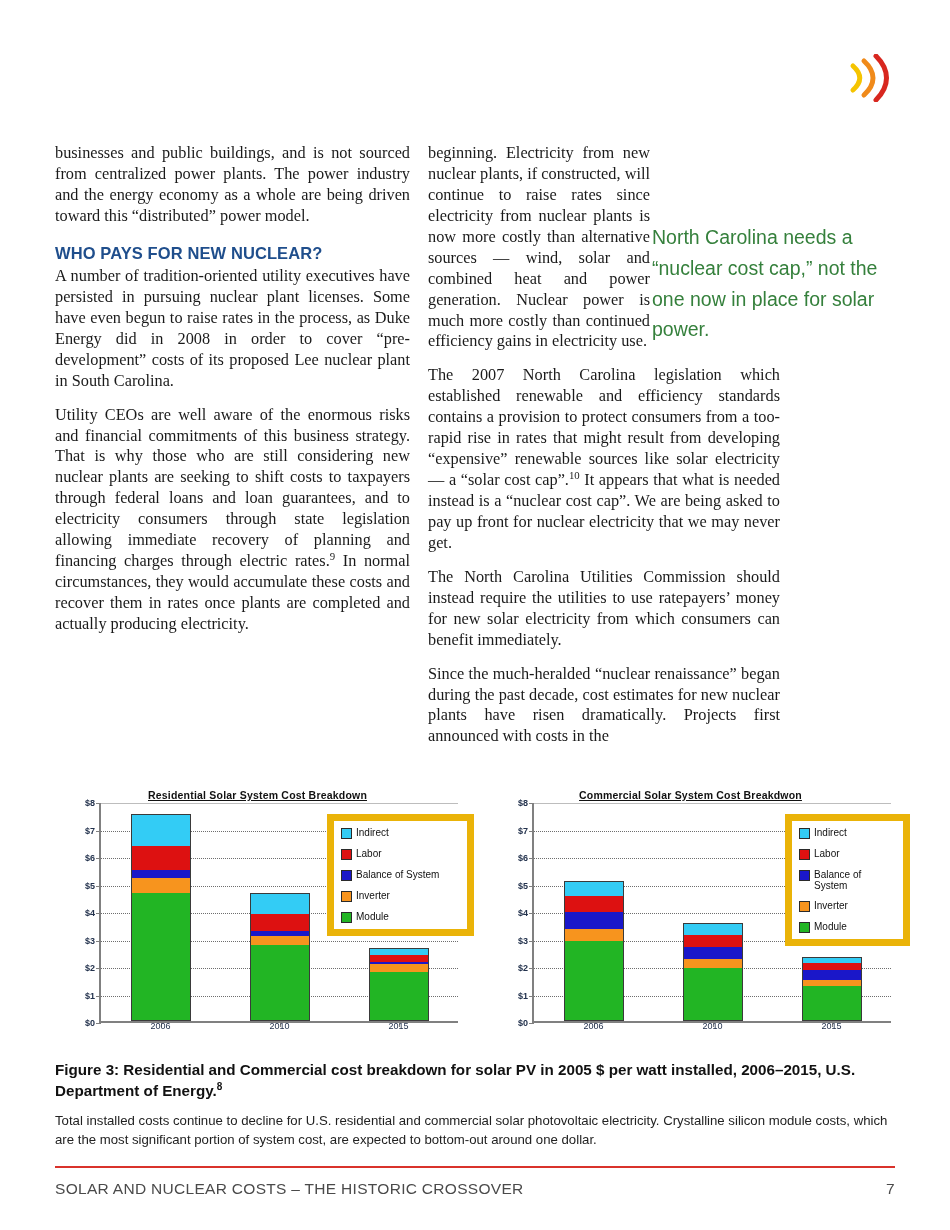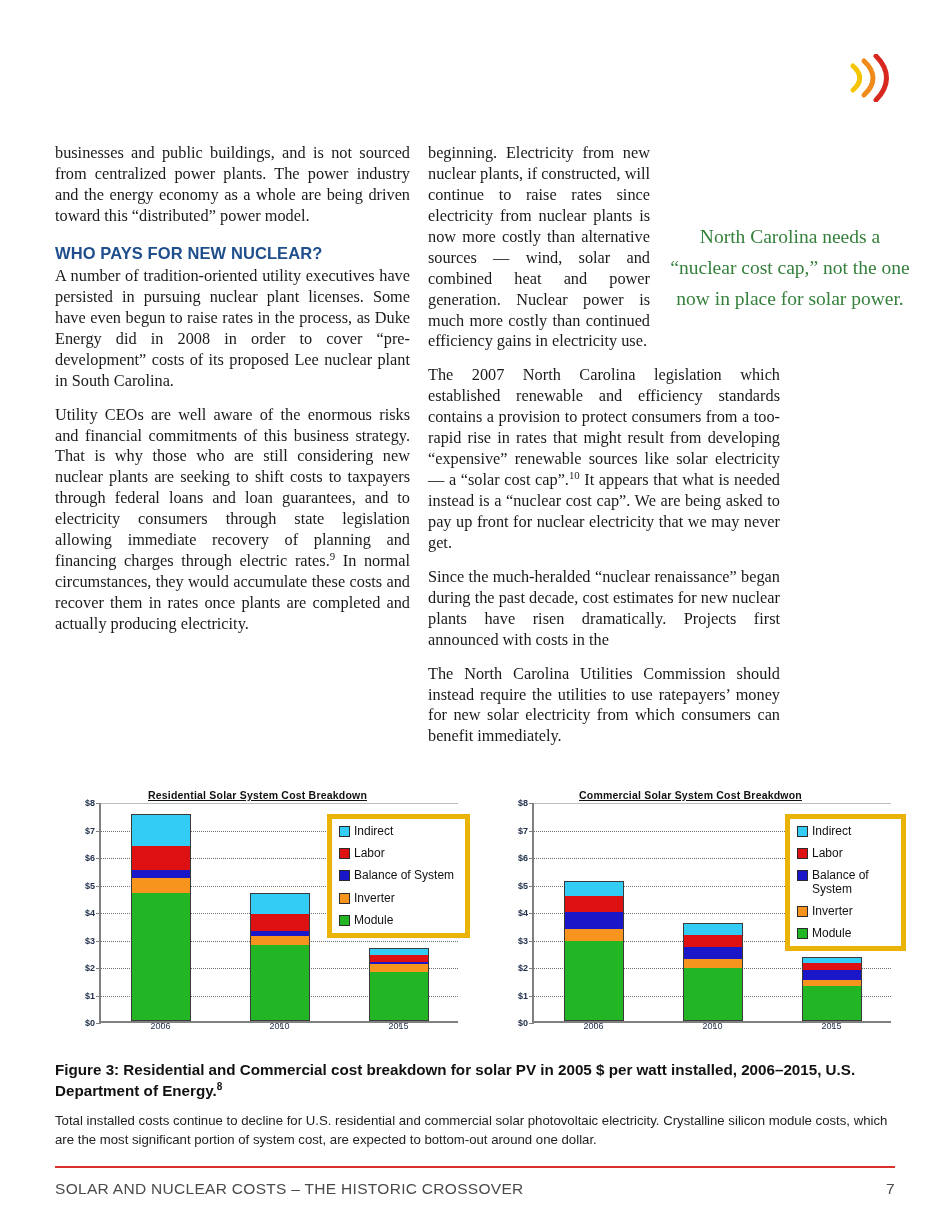--- a/index.html
+++ b/index.html
@@ -58,27 +58,27 @@
     margin: 16px 0 2px 0;
     text-align: left;
   }
 
   sup { font-size: 0.66em; vertical-align: super; line-height: 0; }
 
   
   .pullquote {
     position: absolute;
     top: 222px;
-    left: 668px;
+    left: 652px;
     width: 244px;
-    font-family: Liberation Serif, serif;
+    font-family: Liberation Sans, sans-serif;
     font-size: 19.5px;
     line-height: 1.58;
     color: #35803c;
-    text-align: center;
+    text-align: left;
   }
 
   
   .quote-shim {
     float: right;
     width: 130px;
     height: 184px;
     shape-outside: content-box;
   }
 
@@ -174,24 +174,24 @@
     font-family: "Liberation Sans", sans-serif;
     font-weight: normal;
     font-size: 9px;
     color: #23324d;
     white-space: nowrap;
   }
 
   .legend {
     position: absolute;
     background: #ffffff;
-    border: 5px solid #eab308;
+    border: 7px solid #eab308;
     padding: 6px 8px 6px 7px;
     font-family: "Liberation Sans", sans-serif;
-    font-size: 12px;
+    font-size: 10px;
     color: #111;
     line-height: 1.1;
   }
   .legend-left  { top: 26px; left: 272px; width: 118px; }
   .legend-right { top: 26px; left: 297px; width: 96px; }
   .legend-row {
     display: flex;
     align-items: flex-start;
     gap: 4px;
   }
@@ -264,22 +264,22 @@
   <p>businesses and public buildings, and is not sourced from centralized power plants. The power industry and the energy economy as a whole are being driven toward this “distributed” power model.</p>
   <h2 class="section-head">WHO PAYS FOR NEW NUCLEAR?</h2>
   <p>A number of tradition-oriented utility executives have persisted in pursuing nuclear plant licenses. Some have even begun to raise rates in the process, as Duke Energy did in 2008 in order to cover “pre-development” costs of its proposed Lee nuclear plant in South Carolina.</p>
   <p><span>Utility CEOs are well aware of the enormous risks and financial commitments of this business strategy. That is why those who are still considering new nuclear plants are seeking to shift costs to taxpayers through federal loans and loan guarantees, and to electricity consumers through state legislation allowing immediate recovery of planning and financing charges through electric rates.</span><sup>9</sup><span> In normal circumstances, they would accumulate these costs and recover them in rates once plants are completed and actually producing electricity.</span></p>
 </div>
 
 <div class="col col-right">
   <div class="quote-shim"></div>
   <p>beginning. Electricity from new nuclear plants, if constructed, will continue to raise rates since electricity from nuclear plants is now more costly than alternative sources — wind, solar and combined heat and power generation. Nuclear power is much more costly than continued efficiency gains in electricity use.</p>
   <p><span>The 2007 North Carolina legislation which established renewable and efficiency standards contains a provision to protect consumers from a too-rapid rise in rates that might result from developing “expensive” renewable sources like solar electricity — a “solar cost cap”.</span><sup>10</sup><span> It appears that what is needed instead is a “nuclear cost cap”. We are being asked to pay up front for nuclear electricity that we may never get.</span></p>
+  <p>The North Carolina Utilities Commission should instead require the utilities to use ratepayers’ money for new solar electricity from which consumers can benefit immediately.</p>
   <p>Since the much-heralded “nuclear renaissance” began during the past decade, cost estimates for new nuclear plants have risen dramatically. Projects first announced with costs in the</p>
-  <p>The North Carolina Utilities Commission should instead require the utilities to use ratepayers’ money for new solar electricity from which consumers can benefit immediately.</p>
 </div>
 
 <div class="pullquote">North Carolina needs a “nuclear cost cap,” not the one now in place for solar power.</div>
 
 <div class="chart chart-left">
   <div class="chart-title">Residential Solar System Cost Breakdown</div>
   <div class="plot-top-rule"></div>
   <div class="plot" id="plot-0">
       <div class="ytick-mark" style="top: 220px;"></div>
       <div class="ytick-label" style="top: 220px;">$0</div>

